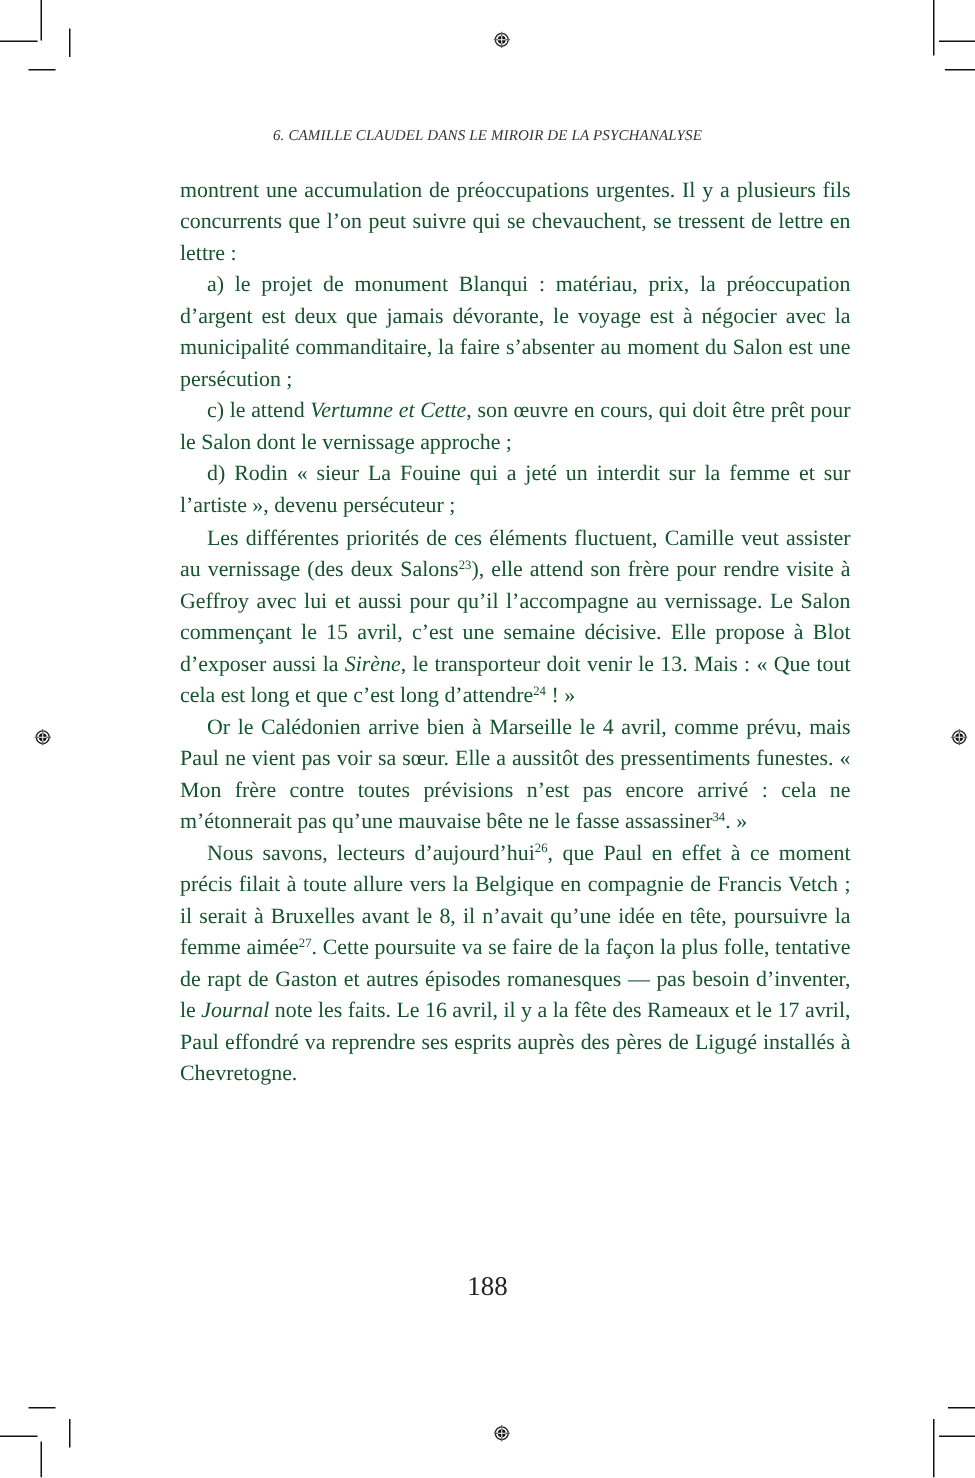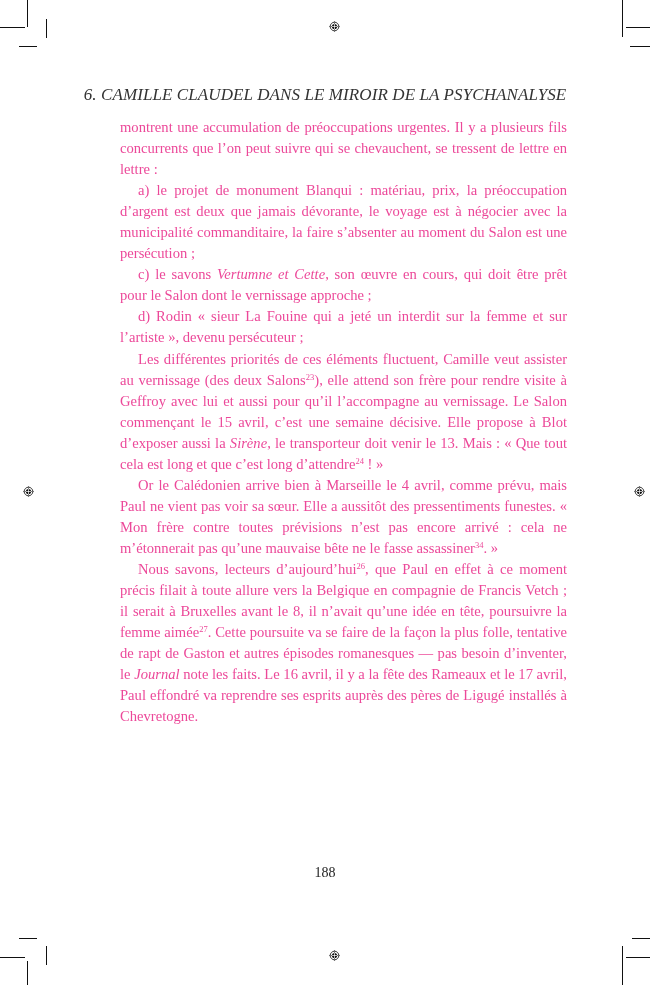--- a/index.html
+++ b/index.html
@@ -1,26 +1,26 @@
 <!DOCTYPE html>
 <html><head>
 <meta charset="utf-8">
 <style>
   html, body { margin:0; padding:0; background:#ffffff; }
   body { width:650px; height:985px; position:relative; overflow:hidden; font-family:"Liberation Serif","DejaVu Serif",serif; color:#1a1a1a; }
   .mark { position:absolute; background:#111; }
   .reg { position:absolute; width:11px; height:11px; }
   .reg svg { display:block; }
-  .running-head { position:absolute; top:85px; left:0; width:650px; text-align:center; font-style:italic; font-size:17px; letter-spacing:0.1px; color:#333; }
-  .text-block { position:absolute; top:117px; left:120px; width:447px; font-size:14.6px; line-height:21.05px; text-align:justify; color:#ec4899;font-family:Liberation Serif, serif; }
+  .running-head { position:absolute; top:85px; left:0; width:650px; text-align:center; font-style:italic; font-size:10px; letter-spacing:0.1px; color:#333; }
+  .text-block { position:absolute; top:117px; left:120px; width:447px; font-size:14.6px; line-height:21.05px; text-align:justify; color:#14532d;font-family:Liberation Serif, serif; }
   .text-block p { margin:0; text-indent:0; }
   .text-block p.ind { text-indent:18px; }
   .text-block i { font-style:italic; }
   .text-block sup { font-size:8.5px; line-height:0; vertical-align:5px; }
-  .folio { position:absolute; top:865px; left:0; width:650px; text-align:center; font-size:14px; color:#222; }
+  .folio { position:absolute; top:847px; left:0; width:650px; text-align:center; font-size:18px; color:#222; }
 </style>
 </head>
 <body>
 
 <div>
   <div class="mark" style="left:27px;top:0;width:1px;height:27px;"></div>
   <div class="mark" style="left:0;top:27px;width:25px;height:1px;"></div>
   <div class="mark" style="left:46px;top:19px;width:1px;height:19px;"></div>
   <div class="mark" style="left:19px;top:46px;width:18px;height:1px;"></div>
 </div>
@@ -91,20 +91,20 @@
       <line x1="0" y1="5.5" x2="3" y2="5.5" stroke="#222" stroke-width="0.6"></line>
       <line x1="8" y1="5.5" x2="11" y2="5.5" stroke="#222" stroke-width="0.6"></line>
     </svg>
 </div>
 
 <div class="running-head">6. CAMILLE CLAUDEL DANS LE MIROIR DE LA PSYCHANALYSE</div>
 
 <div class="text-block">
   <p>montrent une accumulation de préoccupations urgentes. Il y a plusieurs fils concurrents que l’on peut suivre qui se chevauchent, se tressent de lettre en lettre :</p>
   <p class="ind">a) le projet de monument Blanqui : matériau, prix, la préoccupation d’argent est deux que jamais dévorante, le voyage est à négocier avec la municipalité commanditaire, la faire s’absenter au moment du Salon est une persécution ;</p>
-  <p class="ind"><span>c) le savons </span><i>Vertumne et Cette</i><span>, son œuvre en cours, qui doit être prêt pour le Salon dont le vernissage approche ;</span></p>
+  <p class="ind"><span>c) le attend </span><i>Vertumne et Cette</i><span>, son œuvre en cours, qui doit être prêt pour le Salon dont le vernissage approche ;</span></p>
   <p class="ind">d) Rodin « sieur La Fouine qui a jeté un interdit sur la femme et sur l’artiste », devenu persécuteur ;</p>
   <p class="ind"><span>Les différentes priorités de ces éléments fluctuent, Camille veut assister au vernissage (des deux Salons</span><sup>23</sup><span>), elle attend son frère pour rendre visite à Geffroy avec lui et aussi pour qu’il l’accompagne au vernissage. Le Salon commençant le 15 avril, c’est une semaine décisive. Elle propose à Blot d’exposer aussi la </span><i>Sirène</i><span>, le transporteur doit venir le 13. Mais : « Que tout cela est long et que c’est long d’attendre</span><sup>24</sup><span> ! »</span></p>
   <p class="ind"><span>Or le Calédonien arrive bien à Marseille le 4 avril, comme prévu, mais Paul ne vient pas voir sa sœur. Elle a aussitôt des pressentiments funestes. « Mon frère contre toutes prévisions n’est pas encore arrivé : cela ne m’étonnerait pas qu’une mauvaise bête ne le fasse assassiner</span><sup>34</sup><span>. »</span></p>
   <p class="ind"><span>Nous savons, lecteurs d’aujourd’hui</span><sup>26</sup><span>, que Paul en effet à ce moment précis filait à toute allure vers la Belgique en compagnie de Francis Vetch ; il serait à Bruxelles avant le 8, il n’avait qu’une idée en tête, poursuivre la femme aimée</span><sup>27</sup><span>. Cette poursuite va se faire de la façon la plus folle, tentative de rapt de Gaston et autres épisodes romanesques —  pas besoin d’inventer, le </span><i>Journal</i><span> note les faits. Le 16 avril, il y a la fête des Rameaux et le 17 avril, Paul effondré va reprendre ses esprits auprès des pères de Ligugé installés à Chevretogne.</span></p>
 </div>
 
 <div class="folio">188</div>
 
 </body></html>

